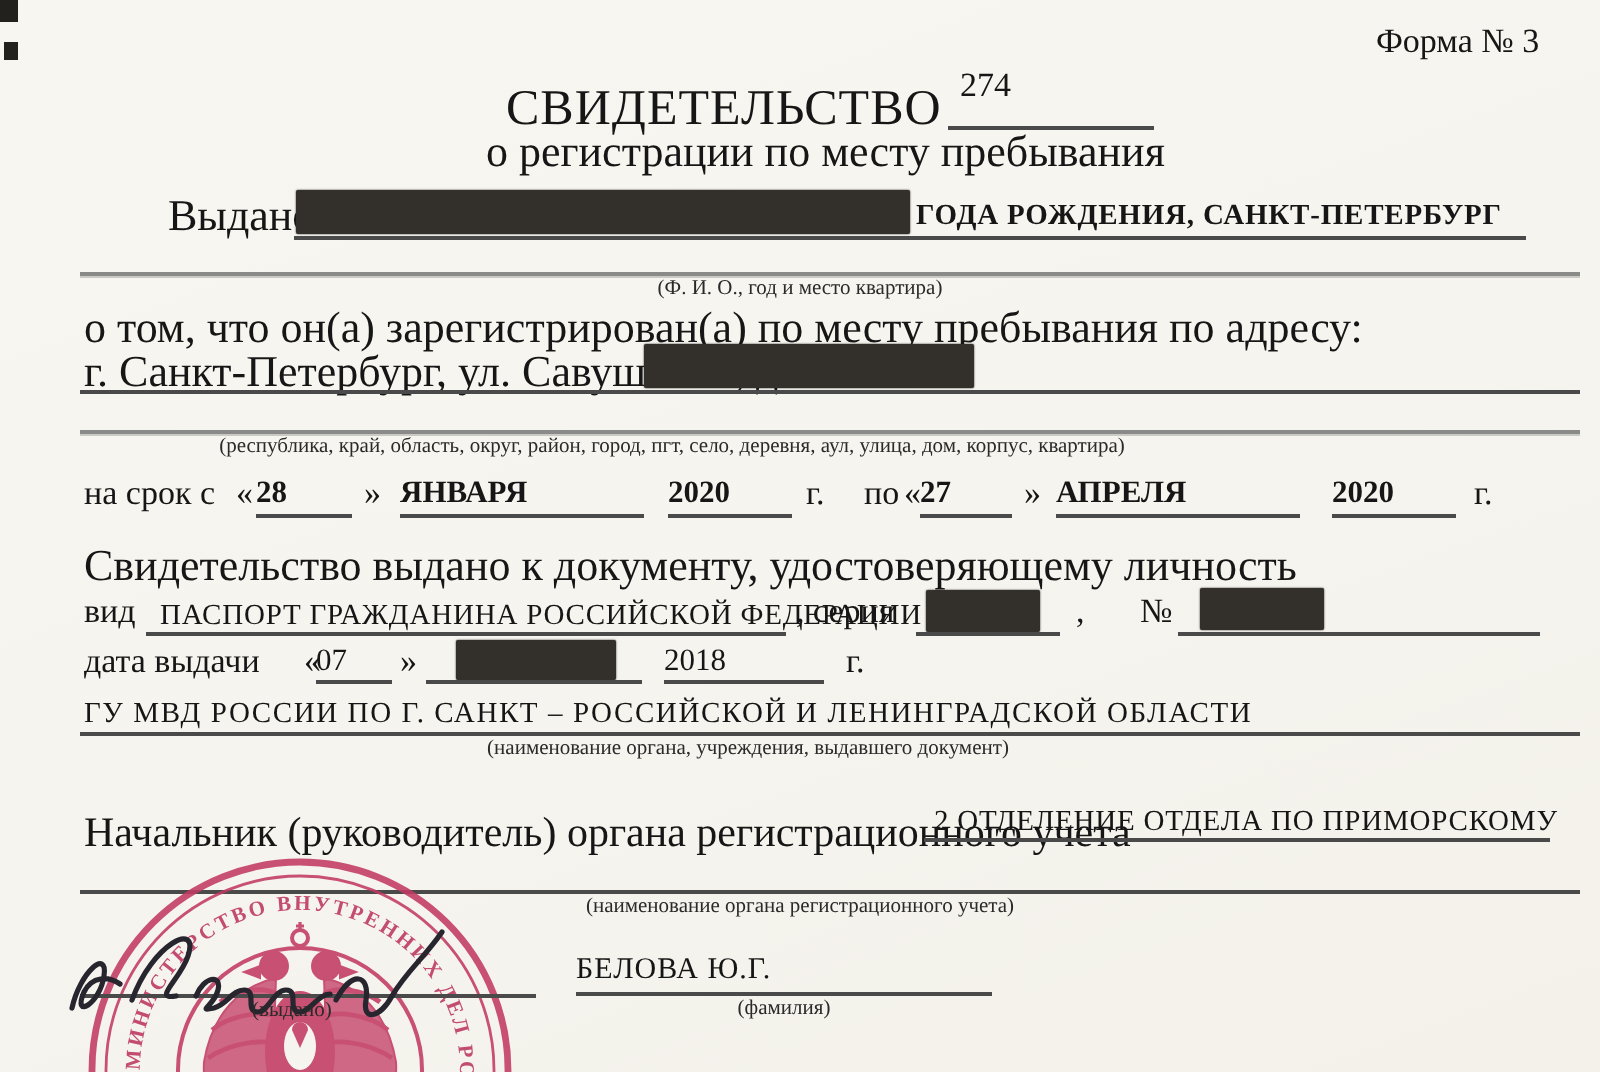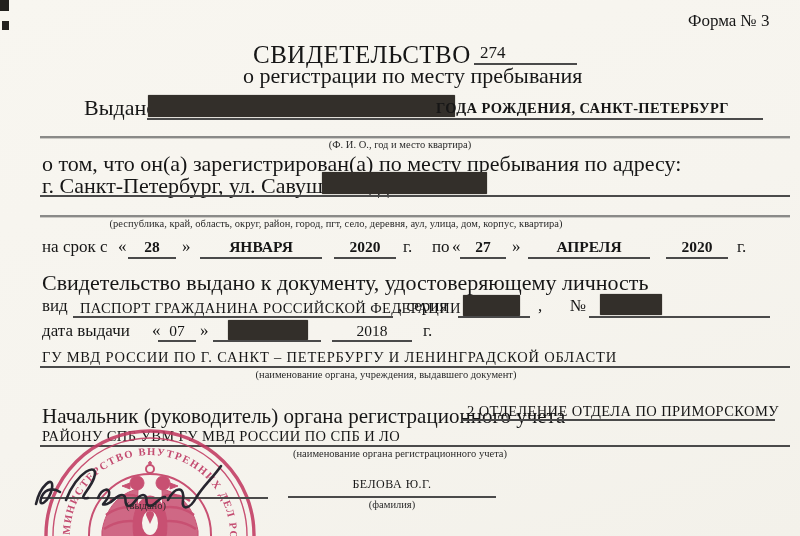--- a/index.html
+++ b/index.html
@@ -8,41 +8,41 @@
         font-family:"Liberation Serif","DejaVu Serif",serif;color:#161616;}
   .abs{position:absolute;}
   .t{font-size:22px;line-height:1.15;white-space:nowrap;}
   .t17{font-size:17px;line-height:1.15;white-space:nowrap;}
   .caps{font-size:14.5px;letter-spacing:.4px;white-space:nowrap;}
   .b{font-weight:bold;}
   .cap{font-size:10.5px;color:#2a2a2a;text-align:center;white-space:nowrap;}
   .line{background:#4a4a4a;height:1.6px;}
   .gline{background:#8a8a88;height:1.5px;box-shadow:0 1px 0 rgba(120,120,118,.35);}
   .box{background:#332f2a;border-radius:1px;box-shadow:0 0 1px #1f1d1a;}
-  .ctr{text-align:center;}
+  .ctr{text-align:left;}
   .mark{background:#23211e;}
 </style>
 </head>
 <body>
 
 <div id="page">
 
   <div class="abs mark" style="left:0;top:4;width:9px;height:11px"></div>
   <div class="abs mark" style="left:2px;top:21px;width:7px;height:9px"></div>
 
   <div class="abs t17" style="left:688px;top:11px">Форма № 3</div>
 
   <div class="abs" style="left:253px;top:41px;font-size:25px;letter-spacing:.5px;white-space:nowrap">СВИДЕТЕЛЬСТВО</div>
-  <div class="abs t17" style="left:480px;top:43px">274</div>
+  <div class="abs t17" style="left:480px;top:33px">274</div>
   <div class="abs line" style="left:474px;top:63px;width:103px"></div>
   <div class="abs t" style="left:243px;top:63px">о регистрации по месту пребывания</div>
 
   <div class="abs t" style="left:84px;top:95px">Выдано</div>
   <div class="abs box" style="left:148px;top:95px;width:307px;height:22px"></div>
-  <div class="abs caps b" style="left:436px;top:100px">ГОДА РОЖДЕНИЯ, САНКТ-ПЕТЕРБУРГ</div>
+  <div class="abs caps b" style="left:458px;top:100px">ГОДА РОЖДЕНИЯ, САНКТ-ПЕТЕРБУРГ</div>
   <div class="abs line" style="left:147px;top:118px;width:616px;height:2px"></div>
 
   <div class="abs gline" style="left:40px;top:136px;width:750px"></div>
   <div class="abs cap" style="left:0;top:139px;width:800px">(Ф. И. О., год и место квартира)</div>
 
   <div class="abs t" style="left:42px;top:151px">о том, что он(а) зарегистрирован(а) по месту пребывания по адресу:</div>
 
   <div class="abs t" style="left:42px;top:173px">г. Санкт-Петербург, ул. Савушкина, дом</div>
   <div class="abs box" style="left:322px;top:172px;width:165px;height:22px"></div>
   <div class="abs line" style="left:40px;top:195px;width:750px"></div>
@@ -88,28 +88,27 @@
   <div class="abs t17" style="left:152px;top:321px">«</div>
   <div class="abs t17 ctr" style="left:158px;top:322px;width:38px;font-size:15.5px">07</div>
   <div class="abs line" style="left:158px;top:340px;width:38px"></div>
   <div class="abs t17" style="left:200px;top:321px">»</div>
   <div class="abs box" style="left:228px;top:320px;width:80px;height:20px"></div>
   <div class="abs line" style="left:213px;top:340px;width:108px"></div>
   <div class="abs t17 ctr" style="left:332px;top:322px;width:80px;font-size:15.5px">2018</div>
   <div class="abs line" style="left:332px;top:340px;width:80px"></div>
   <div class="abs t17" style="left:423px;top:321px">г.</div>
 
-  <div class="abs caps" style="left:42px;top:349px;letter-spacing:.8px">ГУ МВД РОССИИ ПО Г. САНКТ – ПЕТЕРБУРГУ И ЛЕНИНГРАДСКОЙ ОБЛАСТИ</div>
+  <div class="abs caps" style="left:42px;top:349px;letter-spacing:.8px">ГУ МВД РОССИИ ПО Г. САНКТ – РОССИЙСКОЙ И ЛЕНИНГРАДСКОЙ ОБЛАСТИ</div>
   <div class="abs line" style="left:40px;top:366px;width:750px"></div>
-  <div class="abs cap" style="left:12px;top:369px;width:748px">(наименование органа, учреждения, выдавшего документ)</div>
+  <div class="abs cap" style="left:0;top:369px;width:748px">(наименование органа, учреждения, выдавшего документ)</div>
 
   <div class="abs" style="left:42px;top:404px;font-size:21px;white-space:nowrap">Начальник (руководитель) органа регистрационного учета</div>
   <div class="abs caps" style="left:467px;top:403px">2 ОТДЕЛЕНИЕ ОТДЕЛА  ПО ПРИМОРСКОМУ</div>
   <div class="abs line" style="left:462px;top:419px;width:313px"></div>
-  <div class="abs caps" style="left:42px;top:428px">РАЙОНУ СПБ УВМ  ГУ  МВД РОССИИ  ПО СПБ  И  ЛО</div>
   <div class="abs line" style="left:40px;top:445px;width:750px"></div>
   <div class="abs cap" style="left:0;top:448px;width:800px">(наименование органа регистрационного учета)</div>
 
   <svg class="abs" style="left:38px;top:423px;opacity:.88" width="225" height="225" viewBox="0 0 225 225">
     <defs>
       <path id="ringPath" d="M32,112 a80,80 0 1 1 160,0 a80,80 0 1 1 -160,0"></path>
       <path id="numPath" d="M50,96 a74,74 0 0 0 124,0"></path>
     </defs>
     <circle cx="112" cy="112" r="104" fill="none" stroke="#c23a62" stroke-width="3.4"></circle>
     <circle cx="112" cy="112" r="97" fill="none" stroke="#c23a62" stroke-width="1.4"></circle>
@@ -144,17 +143,17 @@
   <svg class="abs" style="left:26px;top:458px" width="245" height="60" viewBox="0 0 245 60">
     <g fill="none" stroke="#27262f" stroke-width="2.6" stroke-linecap="round">
       <path d="M10,46 C14,28 28,16 26,30 C24,44 10,52 16,38 C20,30 28,30 34,34"></path>
       <path d="M40,42 C50,14 74,2 68,20 C64,32 50,42 62,40"></path>
       <path d="M72,40 c4,-10 13,-11 11,-3 c-2,8 -11,11 -2,9 c7,-2 9,-9 15,-9 c7,0 0,11 7,11 c5,0 8,-11 14,-11 c7,0 0,11 7,11 c5,0 9,-9 15,-9"></path>
       <path d="M142,42 c8,-15 17,-13 15,0 c-2,11 7,9 13,-2 c7,-12 16,-19 25,-32"></path>
     </g>
   </svg>
   <div class="abs cap" style="left:86px;top:500px;width:120px">(выдано)</div>
 
-  <div class="abs ctr" style="left:288px;top:477px;width:208px;font-size:12px;letter-spacing:.5px">БЕЛОВА  Ю.Г.</div>
+  <div class="abs ctr" style="left:288px;top:477px;width:208px;font-size:15px;letter-spacing:.5px">БЕЛОВА  Ю.Г.</div>
   <div class="abs line" style="left:288px;top:496px;width:208px"></div>
   <div class="abs cap" style="left:288px;top:499px;width:208px">(фамилия)</div>
 
 </div>
 
 </body></html>

